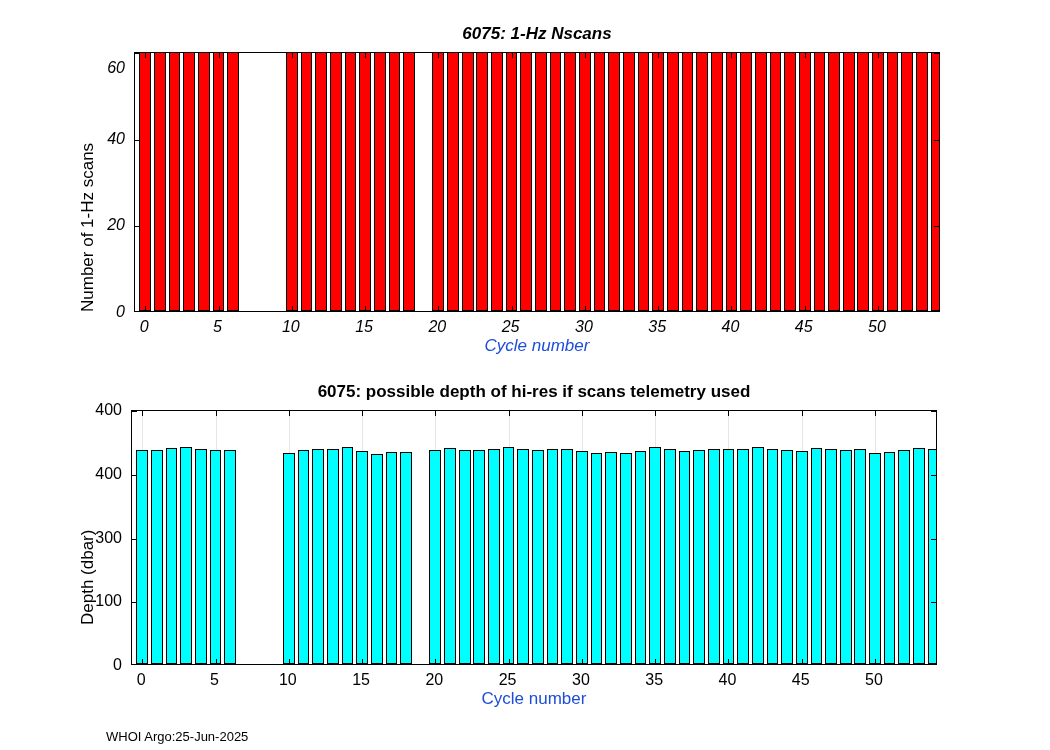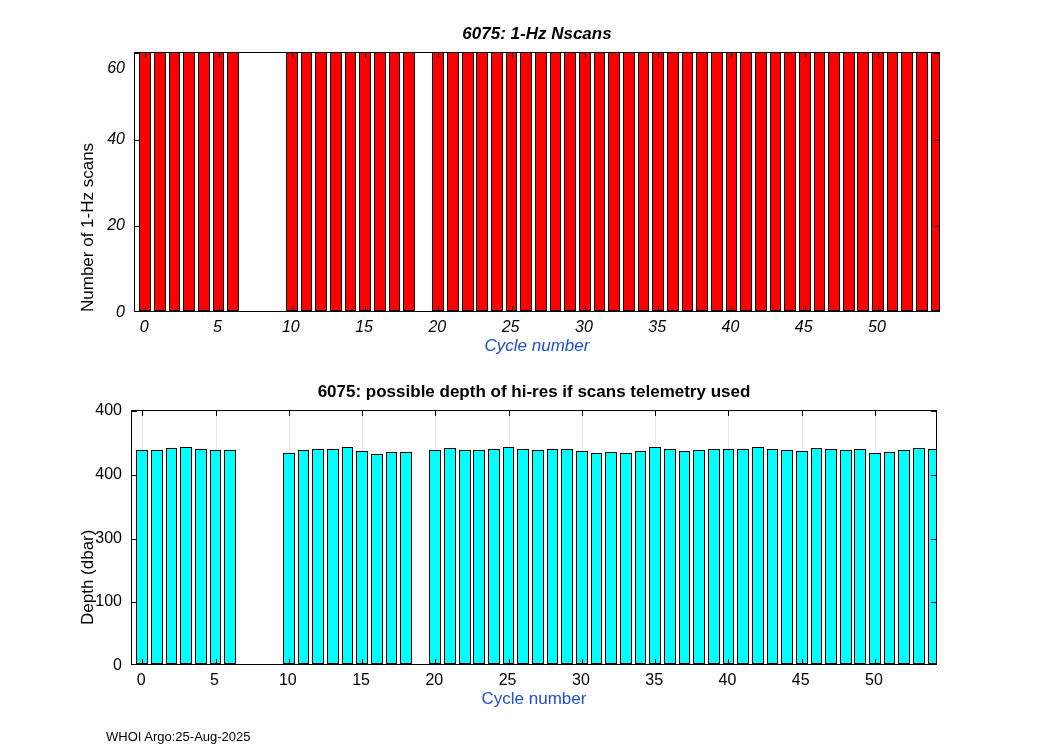--- a/index.html
+++ b/index.html
@@ -352,15 +352,15 @@
       <div class="xtick" style="left: 669.713px; top: 261px;">45</div>
       <div class="xtick" style="left: 742.985px; top: 261px;">50</div>
       <div class="ytick" style="top: 255px; right: 815px; width: 80px;">0</div>
       <div class="ytick" style="top: 191.25px; right: 815px; width: 80px;">100</div>
       <div class="ytick" style="top: 127.5px; right: 815px; width: 80px;">300</div>
       <div class="ytick" style="top: 63.75px; right: 815px; width: 80px;">400</div>
       <div class="ytick" style="top: 0px; right: 815px; width: 80px;">400</div>
     </div>
   <div class="ylabel" style="left:78px; top:625px;">Depth (dbar)</div>
 
-  <div class="footer" style="left:106px; top:729px;">WHOI Argo:25-Aug-2025</div>
+  <div class="footer" style="left:106px; top:729px;">WHOI Argo:25-Jun-2025</div>
 
 </div>
 
 </body></html>

